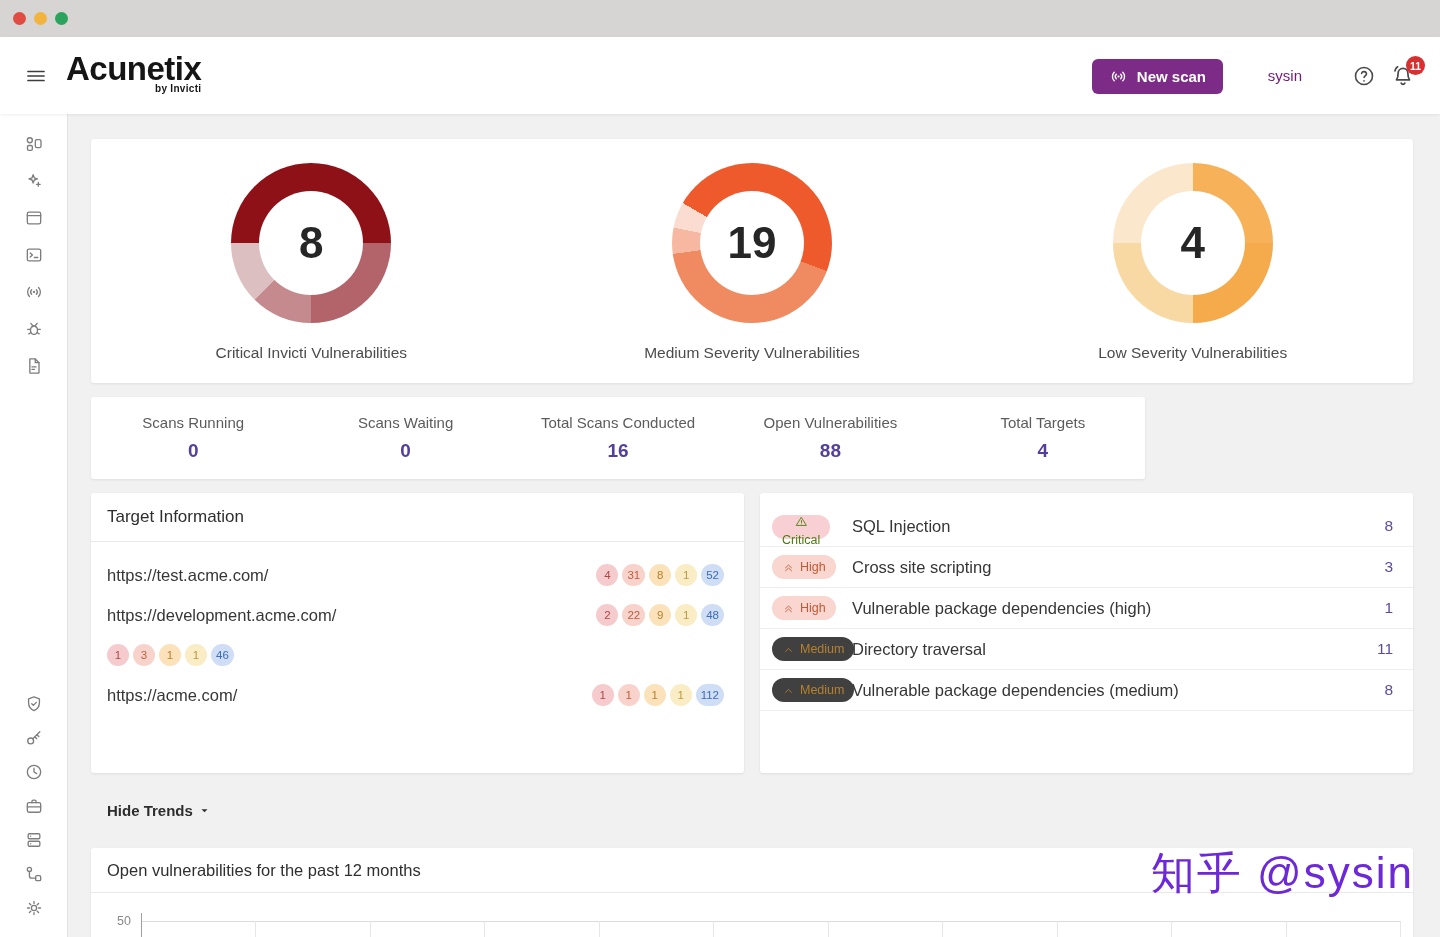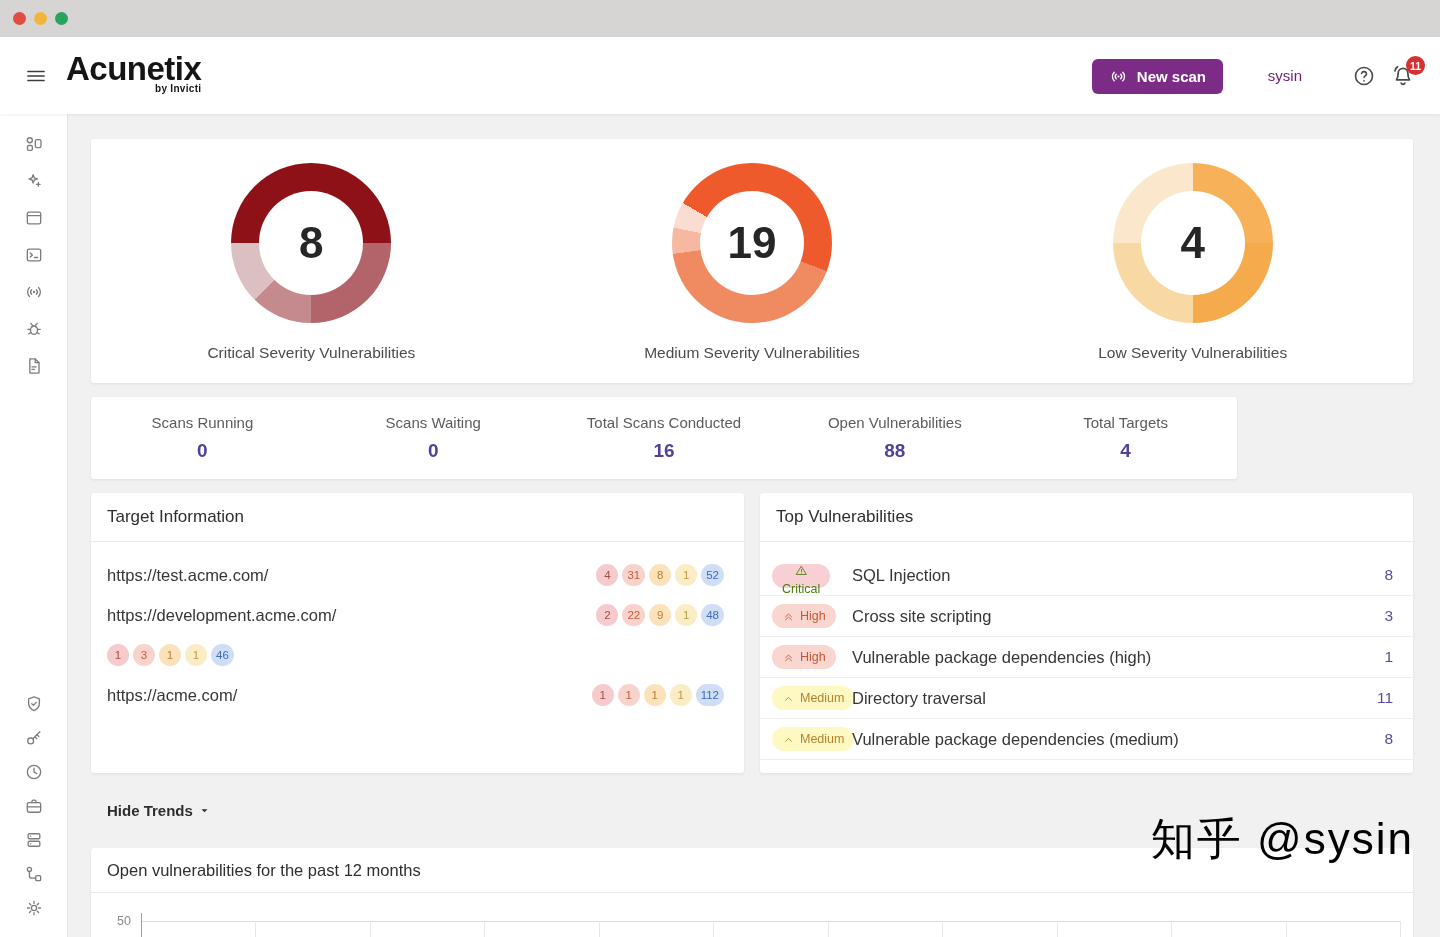--- a/index.html
+++ b/index.html
@@ -38,21 +38,21 @@
   
   .donut-card{left:24px;top:25px;width:1322px;height:244px;}
   .donut-row{display:flex;height:100%;padding-top:24px;box-sizing:border-box;}
   .donut-col{flex:1;display:flex;flex-direction:column;align-items:center;}
   .donut{width:160px;height:160px;border-radius:50%;position:relative;}
   .hole{position:absolute;left:50%;top:50%;transform:translate(-50%,-50%);width:104px;height:104px;border-radius:50%;
         background:#fff;display:flex;align-items:center;justify-content:center;}
   .donut-value{font-size:44px;font-weight:700;color:#262626;}
   .donut-label{margin-top:21px;font-size:15.5px;color:#4c4c4c;}
   
-  .stats-card{left:24px;top:283px;width:1146px;height:82px;display:flex;gap:8px;}
+  .stats-card{left:24px;top:283px;width:1054px;height:82px;display:flex;gap:8px;}
   .stat-col{flex:1;text-align:center;padding-top:17px;}
   .stat-label{font-size:15px;color:#5c5c5c;}
   .stat-value{margin-top:9px;font-size:19px;font-weight:700;color:#53409b;cursor:pointer;}
   
   .target-card{left:24px;top:379px;width:653px;height:280px;}
   .vuln-card{left:693px;top:379px;width:653px;height:280px;}
   .card-head{height:49px;display:flex;align-items:center;padding-left:16px;font-size:17px;color:#2f2f2f;
              border-bottom:1px solid #e9e9e9;box-sizing:border-box;}
   .t-rows{padding-top:13px;}
   .t-row{height:40px;display:flex;align-items:center;padding:0 20px 0 16px;}
@@ -65,36 +65,36 @@
   .sev-medium{background:#fbe2ba;color:#b5812f;}
   .sev-low{background:#faecc4;color:#b99a41;}
   .sev-info{background:#cfdef5;color:#3e6cb7;}
   .v-rows{margin-top:13px;}
   .v-row{height:40px;display:flex;align-items:center;padding:0 20px 0 12px;border-bottom:1px solid #eeeeee;}
   .pill-cell{width:80px;flex:0 0 auto;}
   .pill{height:24px;border-radius:12px;display:inline-flex;align-items:center;gap:5px;padding:0 10px;
         font-size:12.5px;font-weight:500;white-space:nowrap;}
   .p-critical{background:#f8d0d3;color:#4d7c0f;flex-direction:column;}
   .p-high{background:#f9d6cf;color:#c25936;}
-  .p-medium{background:#fef9c3;color:#b5812f;align-items:center;}
+  .p-medium{background:#404040;color:#b5812f;align-items:center;}
   .v-name{font-size:16.5px;color:#363636;flex:1;}
   .v-count{font-size:15.5px;color:#5c4aa2;cursor:pointer;}
   
   .trends-toggle{position:absolute;left:40px;top:688px;font-size:15px;font-weight:700;color:#2d2d2d;
                  display:flex;align-items:center;gap:5px;cursor:pointer;}
   
   .chart-card{left:24px;top:734px;width:1322px;height:240px;}
   .chart-card .card-head{height:45px;font-size:16.5px;}
   .ytick{position:absolute;left:16px;top:66px;width:24px;text-align:right;font-size:12.5px;color:#8a8a8a;}
   .plot{position:absolute;left:50px;top:73px;right:13px;bottom:0;}
   .hline{position:absolute;left:0;right:0;top:0;height:1px;background:#dcdcdc;}
   .vline{position:absolute;top:0;bottom:0;width:1px;background:#e7e7e7;}
   .axisline{position:absolute;top:-8px;bottom:0;left:0;width:1px;background:#9f9f9f;}
   
-  .watermark{position:absolute;right:26px;top:696px;font-size:44px;color:#000000;letter-spacing:2px;z-index:6;
+  .watermark{position:absolute;right:26px;top:730px;font-size:44px;color:#6d28d9;letter-spacing:2px;z-index:6;
              text-shadow:0 0 1px #eaeaea;}
   .icon svg{display:block;}
 </style>
 </head>
 <body>
 
 <div class="titlebar">
   <div class="lights">
     <span class="light red"></span>
     <span class="light yellow"></span>
@@ -265,21 +265,21 @@
 
 <main class="main">
   <section class="card donut-card">
     <div class="donut-row" id="donut-row">
         <div class="donut-col">
           <div class="donut" style="background:conic-gradient(from 270deg, #8e1118 0.00% 50.00%, #b2646a 50.00% 75.00%, #c48a8e 75.00% 87.50%, #dcbfc1 87.50% 100.00%)">
             <div class="hole">
               <span class="donut-value">8</span>
             </div>
           </div>
-          <div class="donut-label">Critical Severity Vulnerabilities</div>
+          <div class="donut-label">Critical Invicti Vulnerabilities</div>
         </div>
         <div class="donut-col">
           <div class="donut" style="background:conic-gradient(from 300deg, #ee5a2c 0.00% 47.37%, #f08a60 47.37% 89.47%, #f6b8a1 89.47% 94.74%, #fadcd0 94.74% 100.00%)">
             <div class="hole">
               <span class="donut-value">19</span>
             </div>
           </div>
           <div class="donut-label">Medium Severity Vulnerabilities</div>
         </div>
         <div class="donut-col">
@@ -357,23 +357,20 @@
             <span class="cbadge sev-high">1</span>
             <span class="cbadge sev-medium">1</span>
             <span class="cbadge sev-low">1</span>
             <span class="cbadge sev-info">112</span>
           </span>
         </div>
       </div>
   </section>
 
   <section class="card vuln-card">
-    <div class="card-head">
-      <span>Top Vulnerabilities</span>
-    </div>
     <div class="v-rows" id="vuln-rows">
         <div class="v-row">
           <span class="pill-cell"><span class="pill p-critical">
               <span class="icon">
                 <svg viewBox="0 0 24 24" width="13" height="13" fill="none" stroke="currentColor" stroke-width="1.6" stroke-linecap="round" stroke-linejoin="round">
                   <path d="M12 4.8L21 19.3H3z"></path>
                   <path d="M12 10.2v3.6M12 16.6h.01"></path>
                 </svg>
               </span>
               <span>Critical</span>

